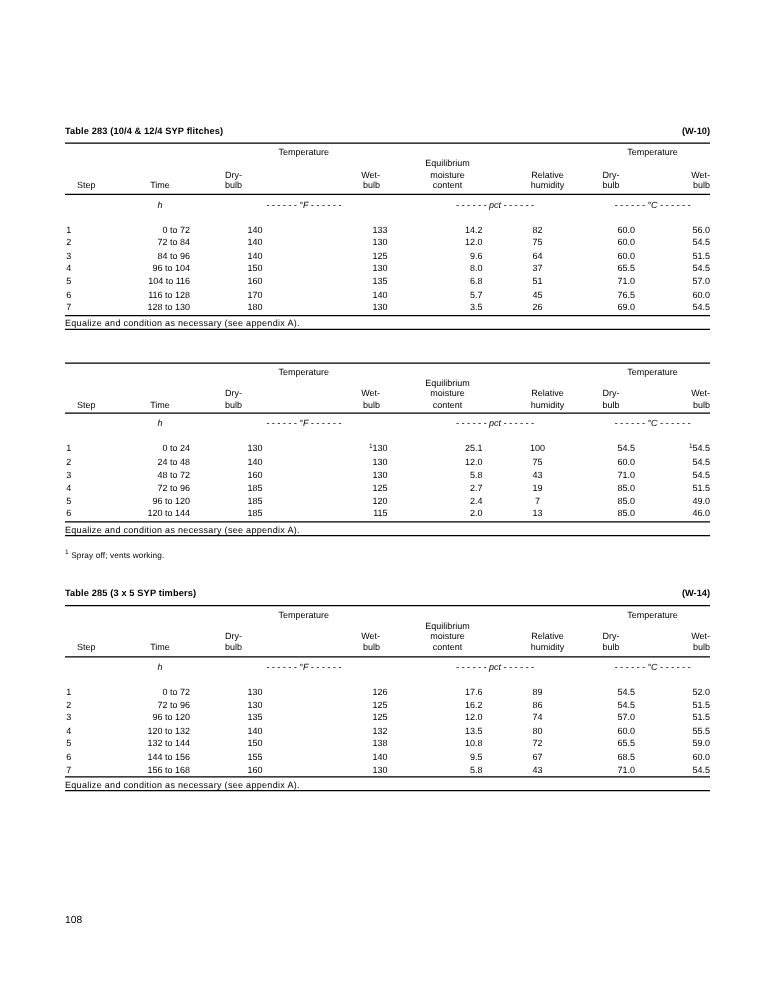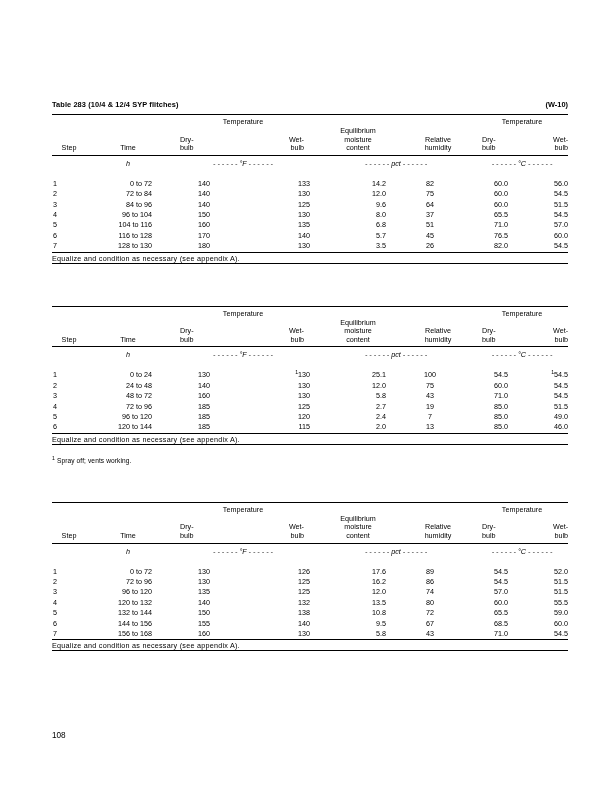--- a/index.html
+++ b/index.html
@@ -22,21 +22,21 @@
     height: 792px;
   }
   .content {
     position: absolute;
     left: 52px;
     top: 100px;
     width: 516px;
   }
 
   
-  .tbl-block { margin-bottom: 16px; }
+  .tbl-block { margin-bottom: 0; }
 
   .tbl-titlerow {
     position: relative;
     height: 14px;
   }
   .tbl-title {
     font-size: 7.4px;
     font-weight: bold;
     letter-spacing: 0.1px;
     position: absolute;
@@ -318,21 +318,21 @@
             <td class="d-db2">76.5</td>
             <td class="d-wb2">60.0</td>
           </tr>
           <tr class="data-row">
             <td class="d-step">7</td>
             <td class="d-time">128 to 130</td>
             <td class="d-db1">180</td>
             <td class="d-wb1">130</td>
             <td class="d-emc">3.5</td>
             <td class="d-rh">26</td>
-            <td class="d-db2">82.0</td>
+            <td class="d-db2">69.0</td>
             <td class="d-wb2">54.5</td>
           </tr>
         </tbody>
       </table>
       <div class="rule-thin"></div>
       <div class="equalize">Equalize and condition as necessary (see appendix A).</div>
       <div class="rule-thick"></div>
     </div>
 
     <div class="gap-between"></div>
@@ -478,20 +478,24 @@
       <div class="rule-thin"></div>
       <div class="equalize">Equalize and condition as necessary (see appendix A).</div>
       <div class="rule-thick"></div>
 
       <div class="footnote"><sup class="fn">1</sup> <span>Spray off; vents working.</span></div>
     </div>
 
     <div class="gap-after-foot"></div>
 
     <div class="tbl-block">
+      <div class="tbl-titlerow">
+        <div class="tbl-title">Table 285 (3 x 5 SYP timbers)</div>
+        <div class="tbl-code">(W-14)</div>
+      </div>
       <div class="rule-thick"></div>
 
       <table class="dt">
         <colgroup>
           <col class="c-step">
             <col class="c-time">
             <col class="c-db1">
             <col class="c-wb1">
           <col class="c-emc">
             <col class="c-rh">

